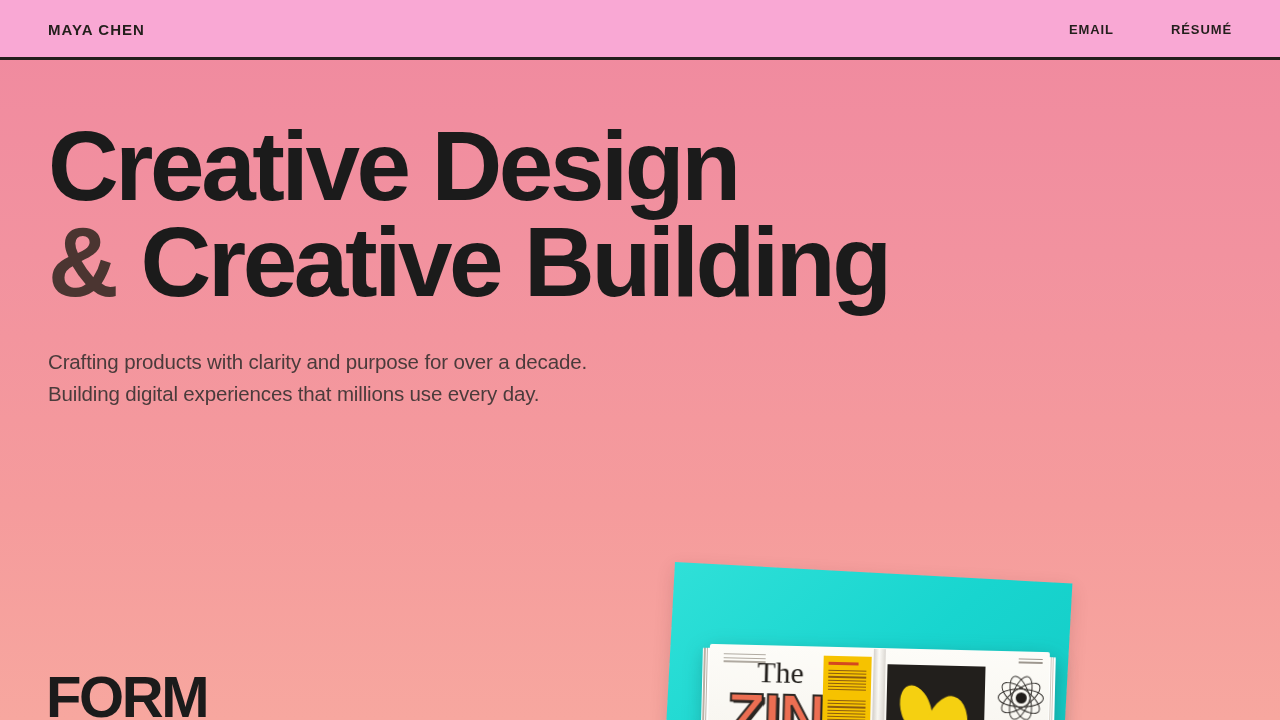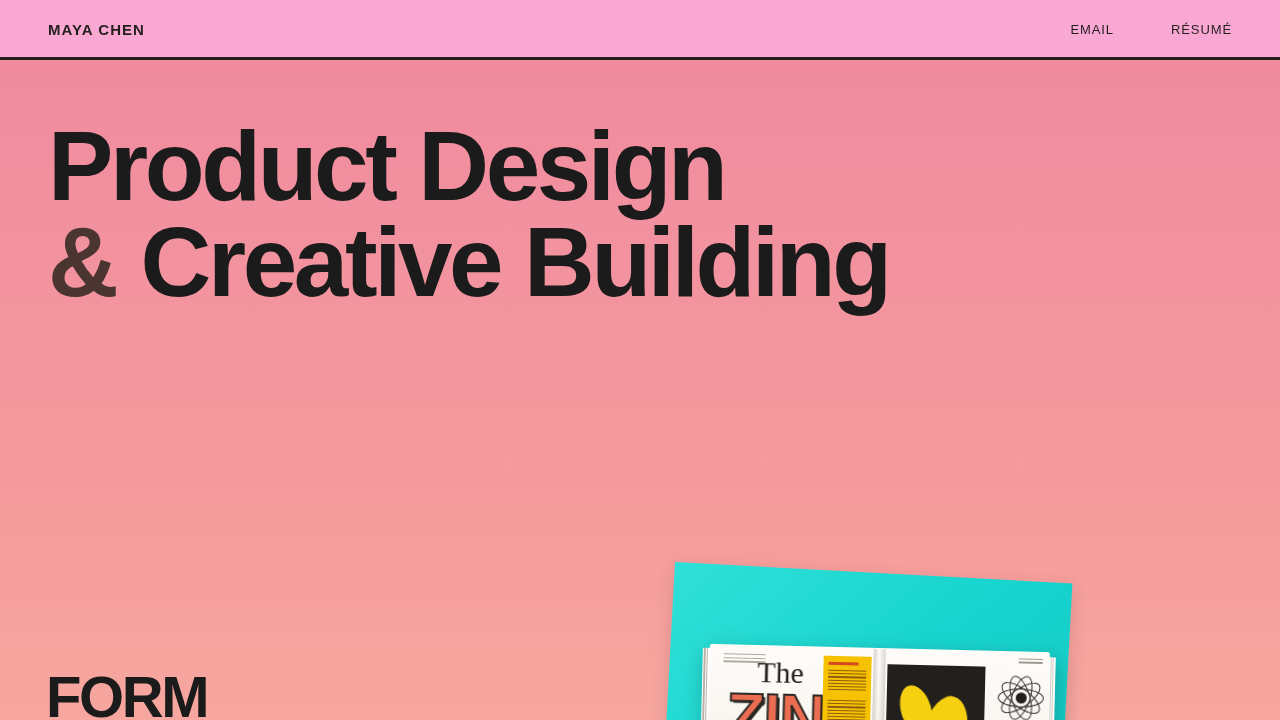--- a/index.html
+++ b/index.html
@@ -34,21 +34,21 @@
     letter-spacing:1.05px;
     color:#231f1c;
     white-space:nowrap;
   }
   .nav{
     position:absolute; right:48px; top:50%;
     transform:translateY(-50%);
     display:flex; align-items:center; gap:32px;
   }
   .nav-link{
-    font-size:13px; font-weight:normal;
+    font-size:13px; font-weight:bold;
     letter-spacing:0.9px;
     color:#231f1c;
     text-decoration:none;
     white-space:nowrap;
     cursor:pointer;
     padding-left:25px;
   }
 
   
   .hero{
@@ -219,23 +219,27 @@
 <header class="site-header">
   <div class="brand">MAYA CHEN</div>
   <nav class="nav">
     <a class="nav-link">EMAIL</a>
     <a class="nav-link">RÉSUMÉ</a>
   </nav>
 </header>
 
 <section class="hero">
   <h1 class="hero-title">
-    <span class="hero-line">Product Design</span>
+    <span class="hero-line">Creative Design</span>
     <span class="hero-line"><span class="amp">&amp;</span> <span>Creative Building</span></span>
   </h1>
+  <p class="hero-sub">
+    <span>Crafting products with clarity and purpose for over a decade.</span>
+    <span>Building digital experiences that millions use every day.</span>
+  </p>
 </section>
 
 <div class="section-word">FORM</div>
 
 <figure class="photo">
   <div class="teal-sheet"></div>
 
   <div class="mag">
     <div class="mag-stack"></div>
     <div class="mag-stack-r"></div>

